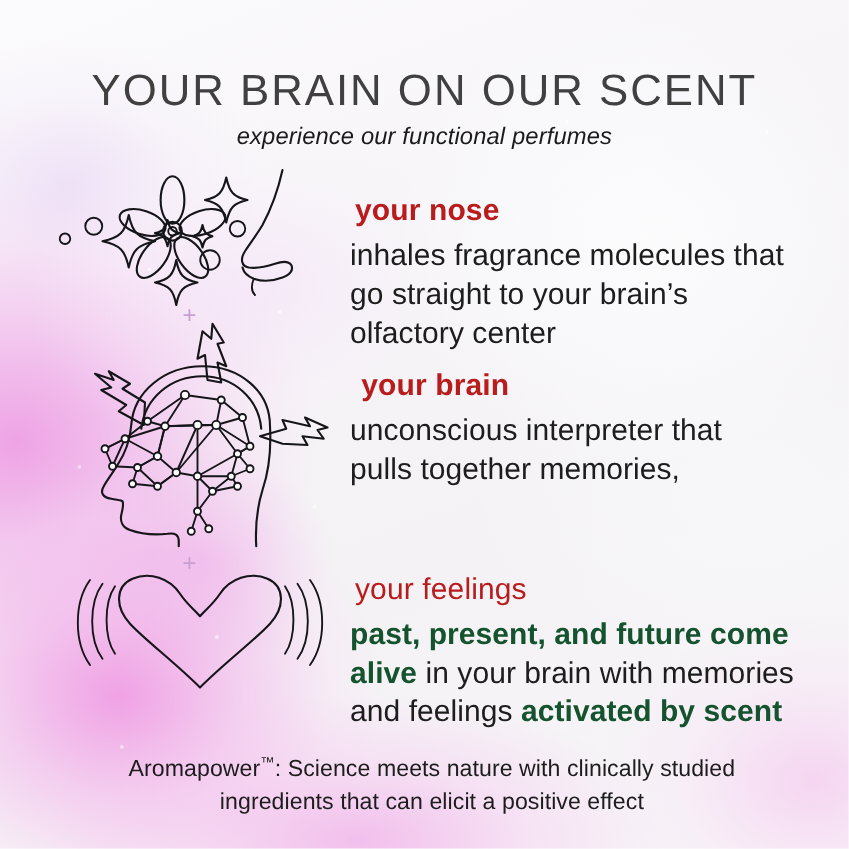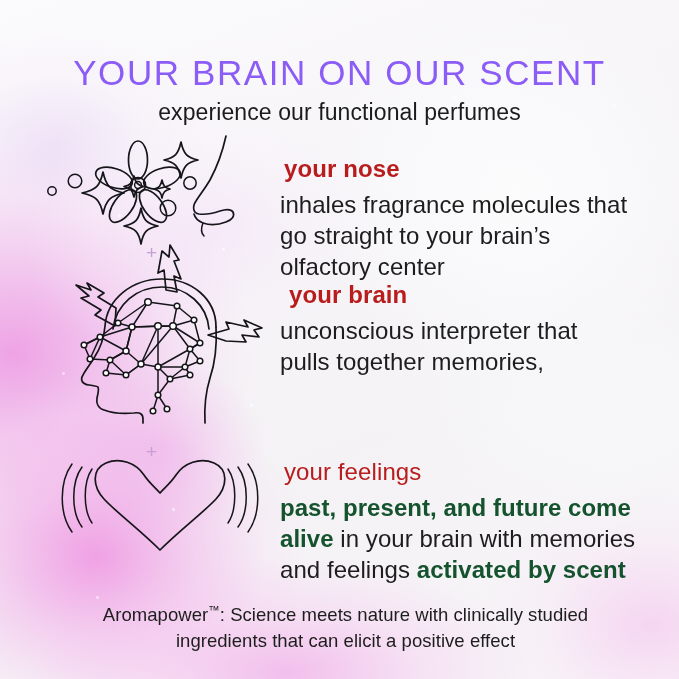--- a/index.html
+++ b/index.html
@@ -70,27 +70,28 @@
     position: absolute;
     left: 0; right: 0;
     top: 54px;
     text-align: center;
   }
   .title {
     margin: 0;
     font-size: 35px;
     font-weight: 400;
     letter-spacing: 1.6px;
-    color: #8b5cf6;
+    color: #404040;
     line-height: 1.08;
     white-space: nowrap;
   }
   .subtitle {
     margin: 7px 0 0 0;
-    font-size: 23px;
+    font-size: 19px;
+    font-style: italic;
     font-weight: 400;
     color: #1b1b1b;
     letter-spacing: 0.1px;
   }
 
   
   .row {
     position: absolute;
     display: flex;
     align-items: flex-start;
@@ -218,21 +219,21 @@
       <p class="p-step">
         <span>inhales fragrance molecules that</span><br>
         <span>go straight to your brain’s</span><br>
         <span>olfactory center</span>
       </p>
     </div>
   </div>
 
   <div class="plus" style="left:146px; top:243px;">+</div>
 
-  <div class="row" style="left:40px; top:263px; width:605px;">
+  <div class="row" style="left:40px; top:277px; width:605px;">
     <div class="art" style="width:240px;">
       <svg width="240" height="160" viewBox="0 0 240 160" aria-hidden="true">
 
         <path class="ink" d="M176 64
                              C176 36 152 16 122 16
                              C92 16 67 36 65 63
                              C64 76 60 86 54 95
                              C49 103 45 108 43 112
                              C40 117 42 121 49 122
                              C54 123 57 123 58 124

